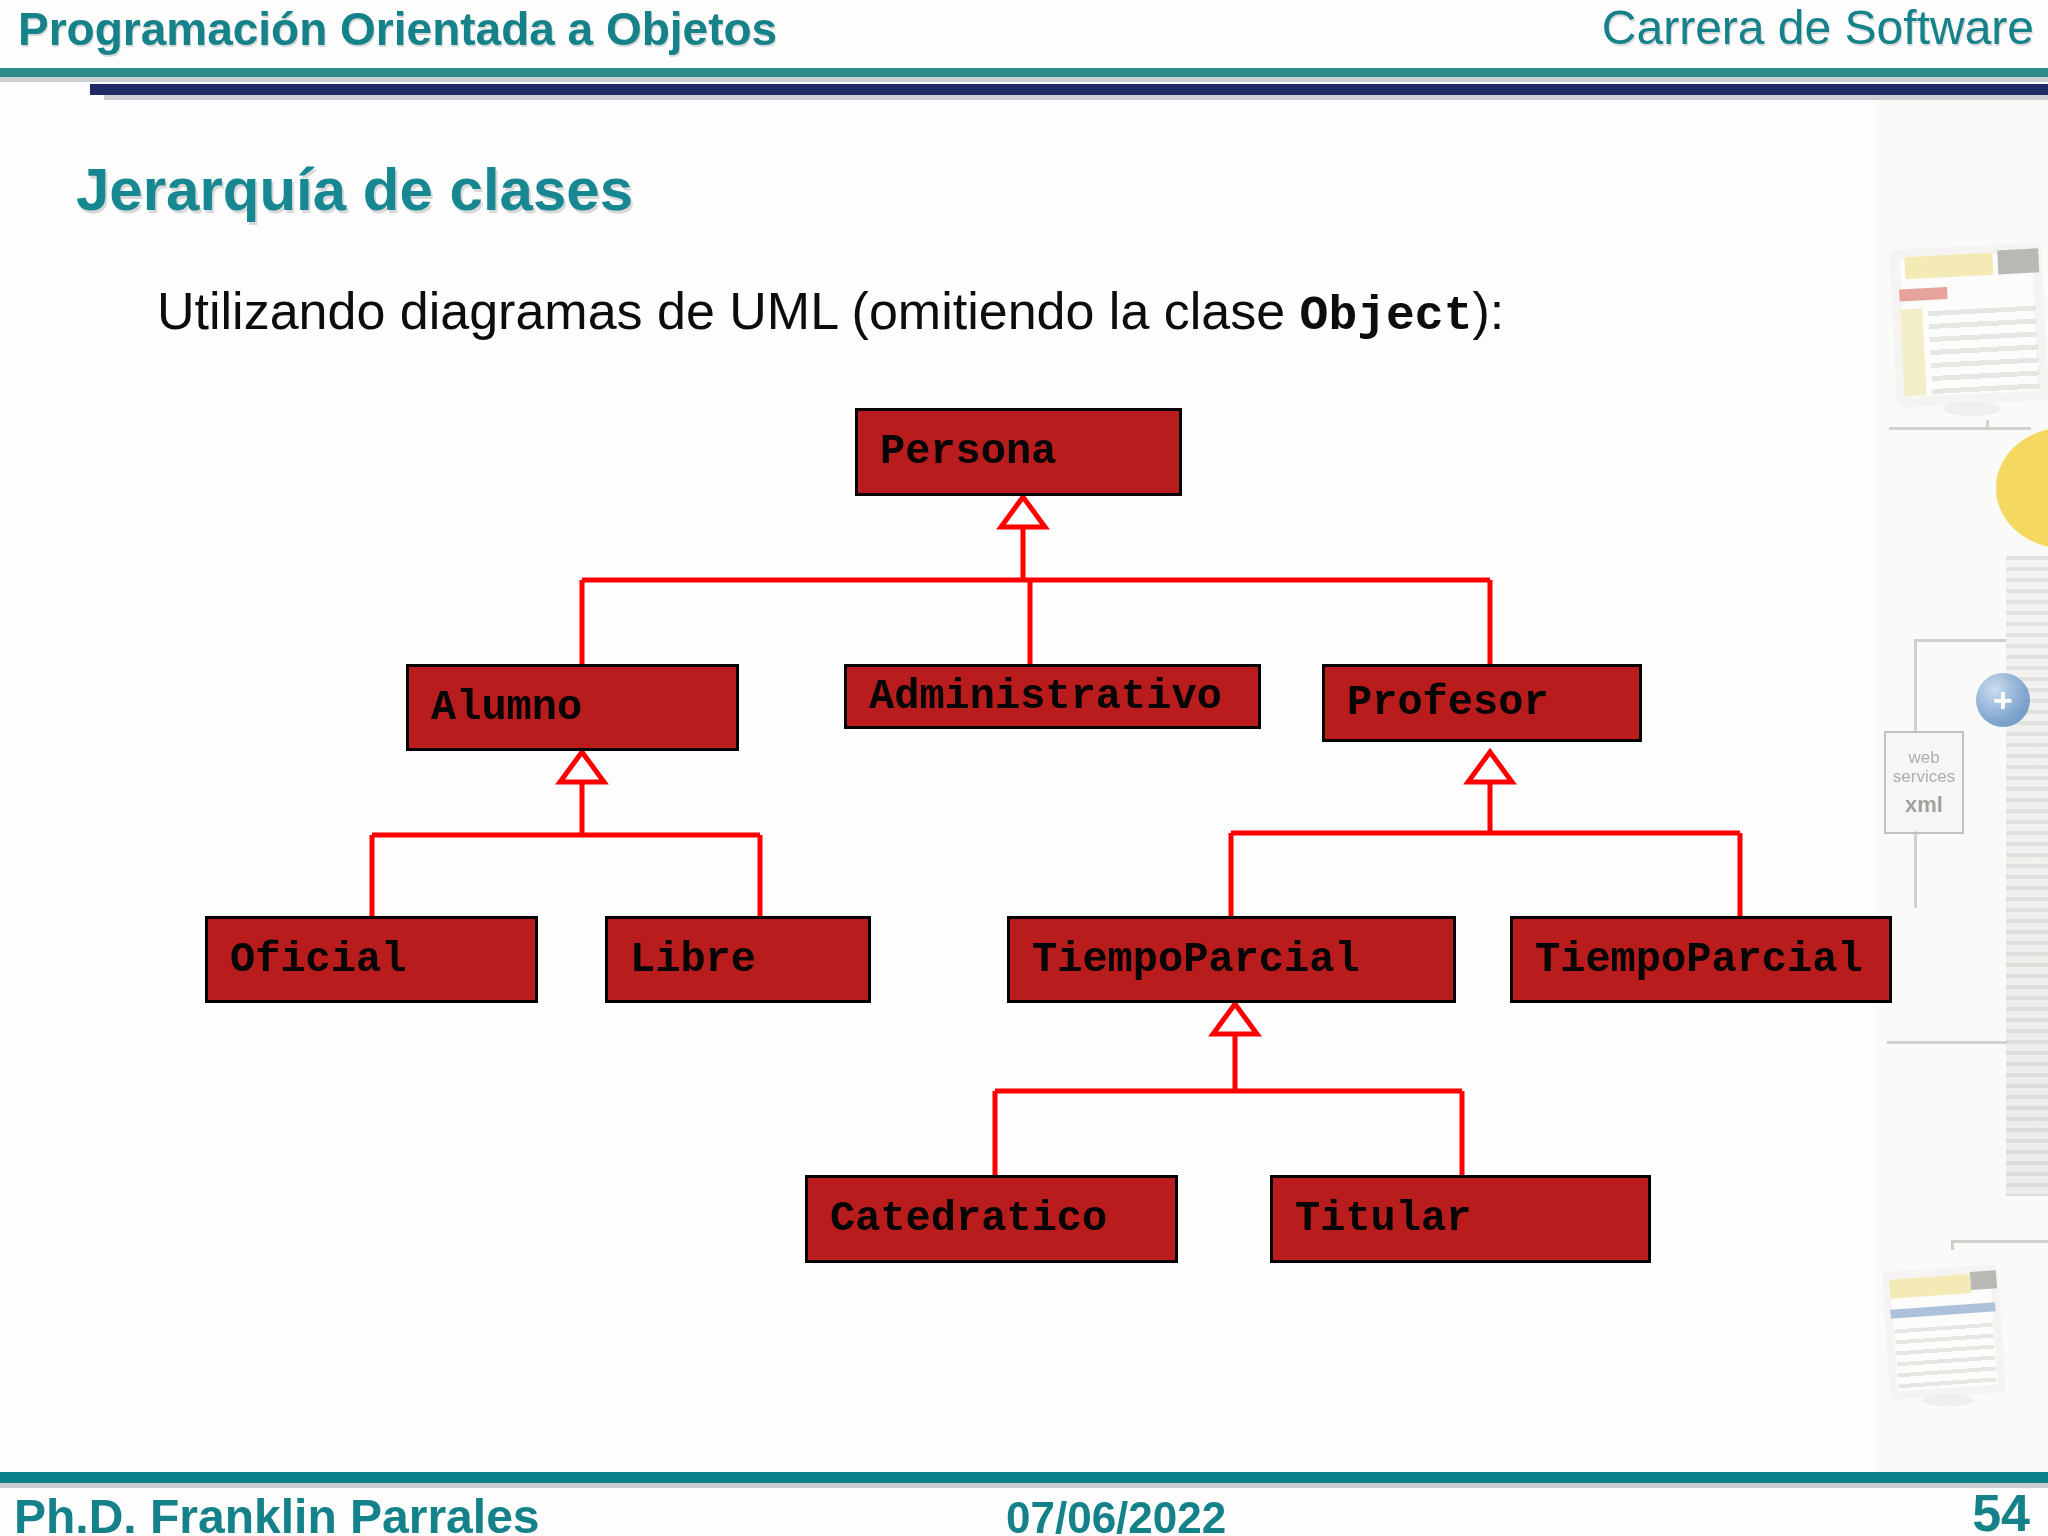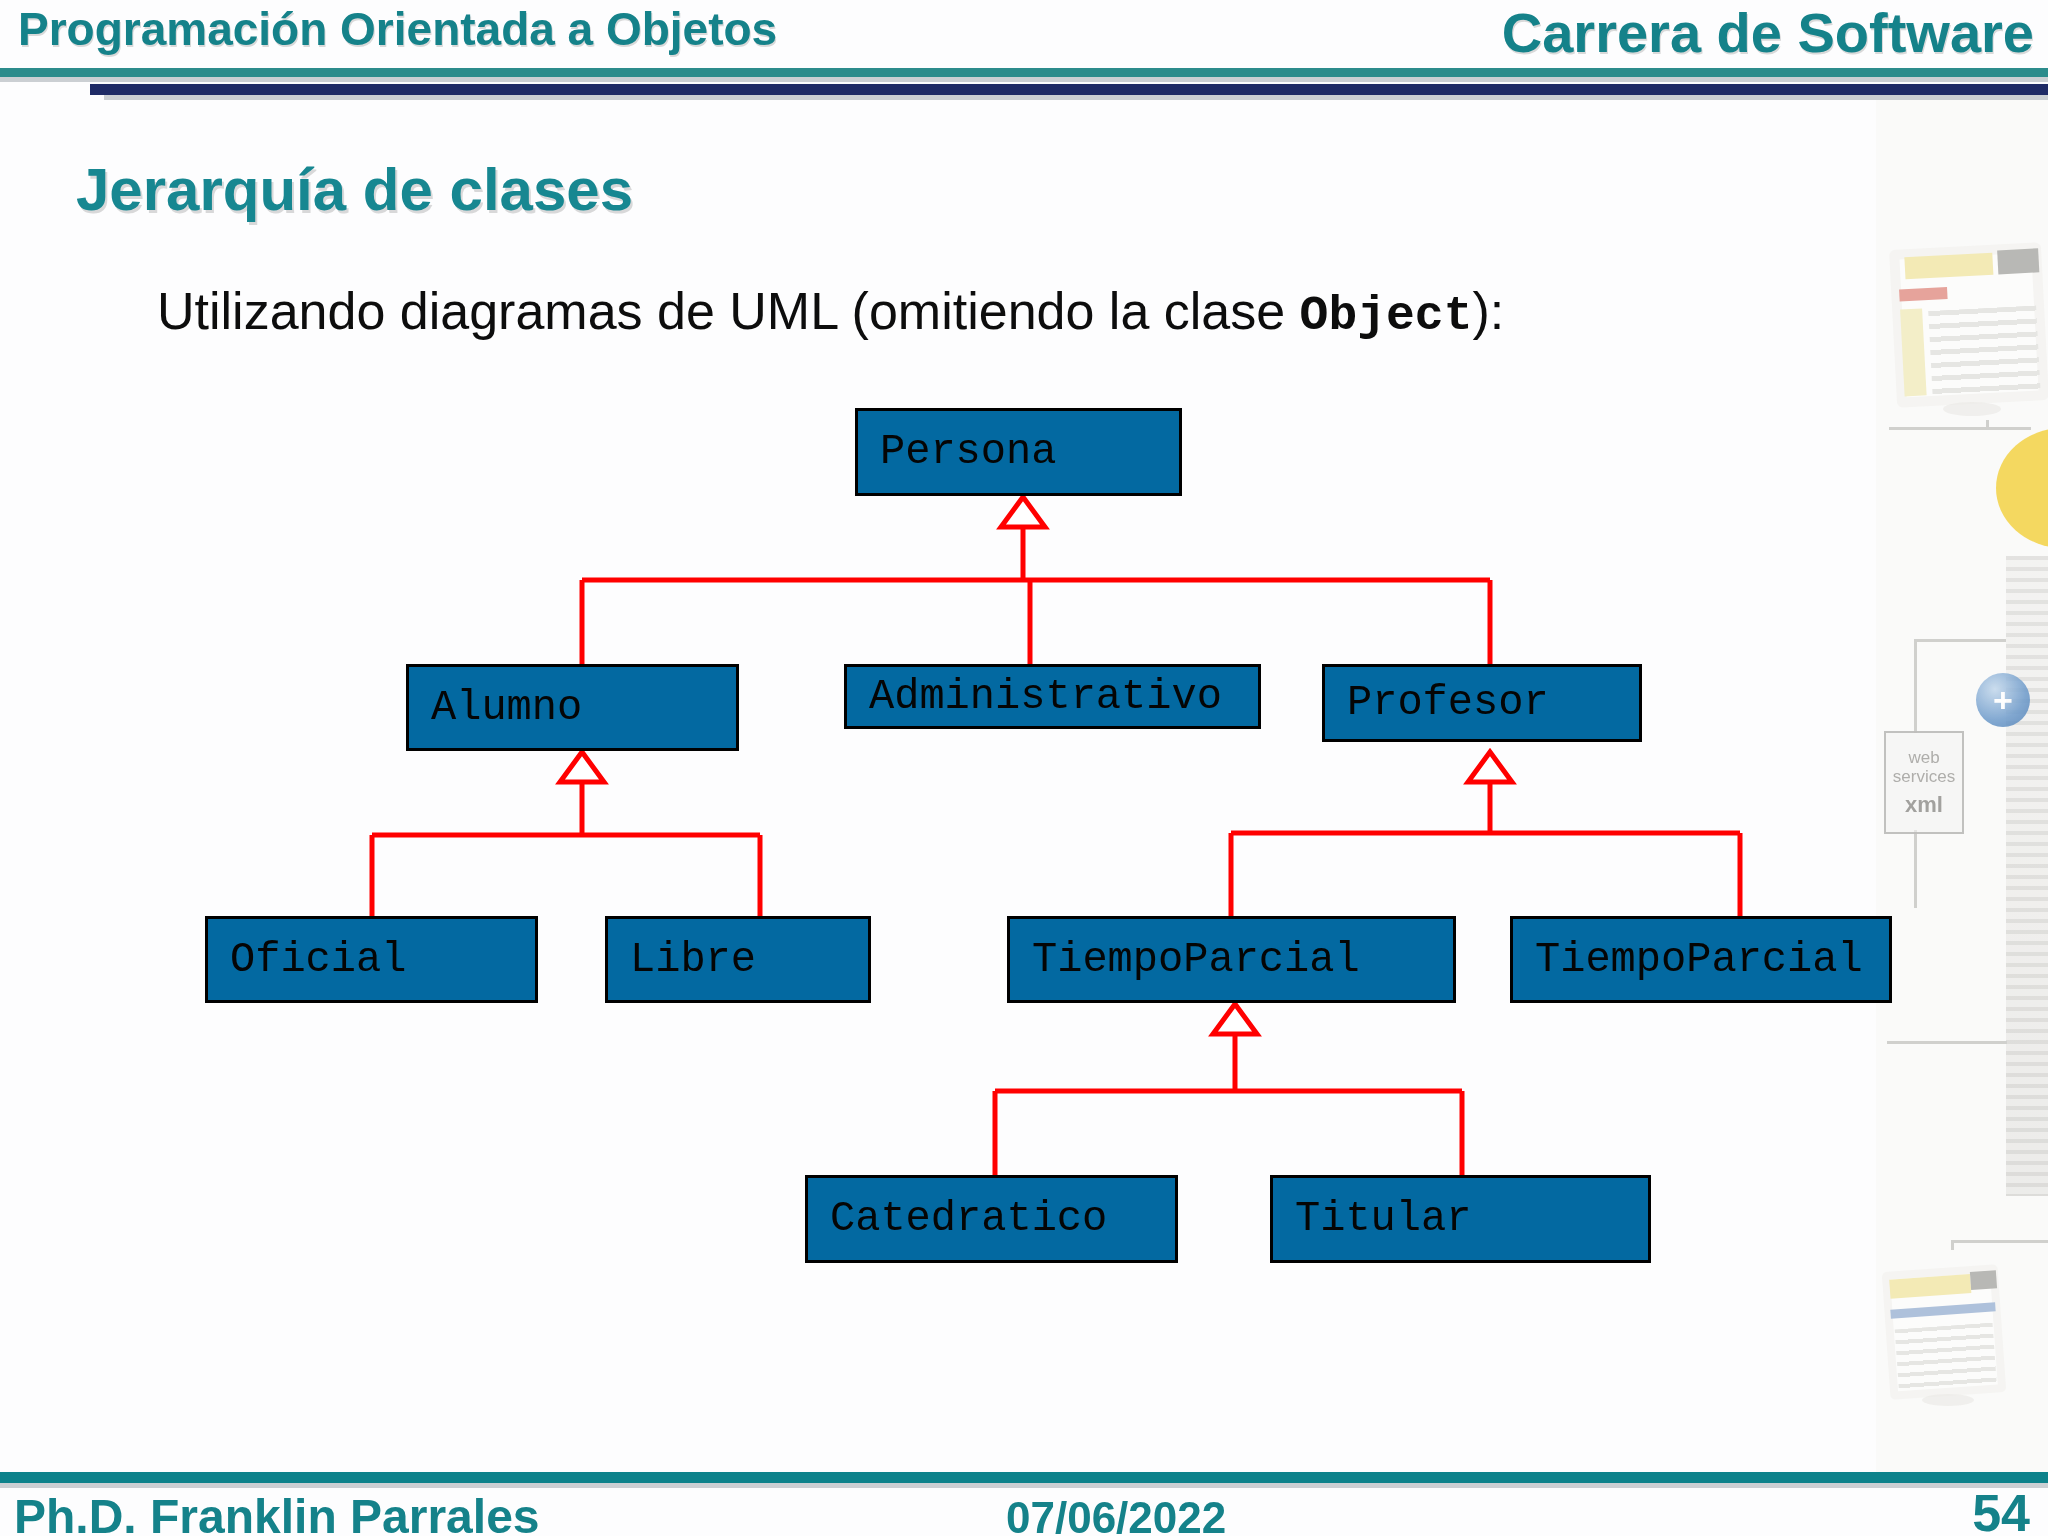--- a/index.html
+++ b/index.html
@@ -2,36 +2,36 @@
 <html><head>
 <meta charset="utf-8">
 <style>
   html,body{margin:0;padding:0;background:#ffffff;}
   .slide{position:relative;width:2048px;height:1536px;background:#FDFDFE;overflow:hidden;
          font-family:"Liberation Sans",sans-serif;}
 
   
   .header-left{position:absolute;left:18px;top:2px;font-size:46px;font-weight:bold;color:#15828A;
                text-shadow:1px 2px 0 rgba(150,150,150,.35);white-space:nowrap;}
-  .header-right{position:absolute;right:14px;top:0px;font-size:56px;font-weight:bold;color:#15828A;
+  .header-right{position:absolute;right:14px;top:0px;font-size:48px;font-weight:normal;color:#15828A;
                text-shadow:1px 2px 0 rgba(150,150,150,.35);white-space:nowrap;}
   .rule-teal{position:absolute;left:0;top:68px;width:2048px;height:9px;background:#2C8C8C;}
   .rule-teal-shadow{position:absolute;left:0;top:77px;width:2048px;height:5px;background:#CBCFD3;}
   .rule-navy{position:absolute;left:90px;top:84px;width:1958px;height:11px;background:#1F2B66;}
   .rule-navy-shadow{position:absolute;left:104px;top:95px;width:1944px;height:5px;background:#CBCFD3;}
 
   
   .slide-title{position:absolute;left:76px;top:155px;font-size:60px;font-weight:bold;color:#178791;
                text-shadow:2px 3px 0 rgba(185,185,185,.55);white-space:nowrap;}
   .subtitle{position:absolute;left:157px;top:281px;font-size:52px;color:#0D0D0D;white-space:nowrap;}
   .subtitle .code{font-family:"Liberation Mono","DejaVu Sans Mono",monospace;font-weight:bold;font-size:48px;}
 
   
-  .node{position:absolute;background:#0369a1;border:3px solid #000;box-sizing:border-box;
-        font-family:"Liberation Mono","DejaVu Sans Mono",monospace;font-weight:normal;font-size:42px;
+  .node{position:absolute;background:#b91c1c;border:3px solid #000;box-sizing:border-box;
+        font-family:"Liberation Mono","DejaVu Sans Mono",monospace;font-weight:bold;font-size:42px;
         color:#050505;display:flex;align-items:center;padding-left:22px;white-space:nowrap;}
   .n-persona{left:855px;top:408px;width:327px;height:88px;}
   .n-alumno{left:406px;top:664px;width:333px;height:87px;}
   .n-administrativo{left:844px;top:664px;width:417px;height:65px;}
   .n-profesor{left:1322px;top:664px;width:320px;height:78px;}
   .n-oficial{left:205px;top:916px;width:333px;height:87px;}
   .n-libre{left:605px;top:916px;width:266px;height:87px;}
   .n-tiempocompleto{left:1007px;top:916px;width:449px;height:87px;}
   .n-tiempoparcial{left:1510px;top:916px;width:382px;height:87px;}
   .n-catedratico{left:805px;top:1175px;width:373px;height:88px;}

